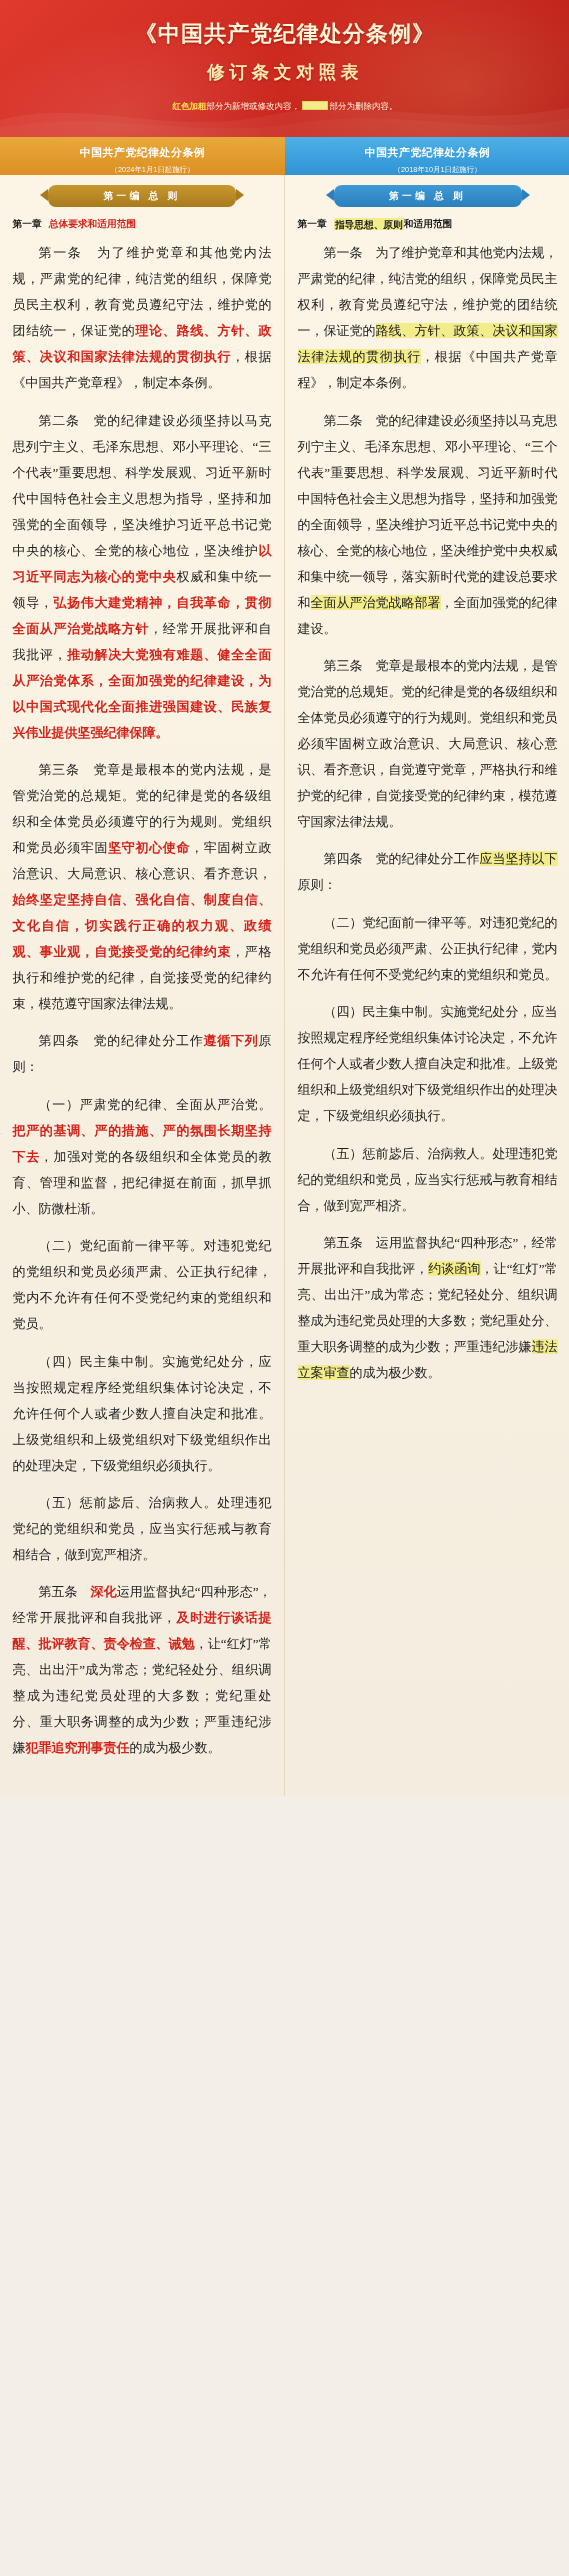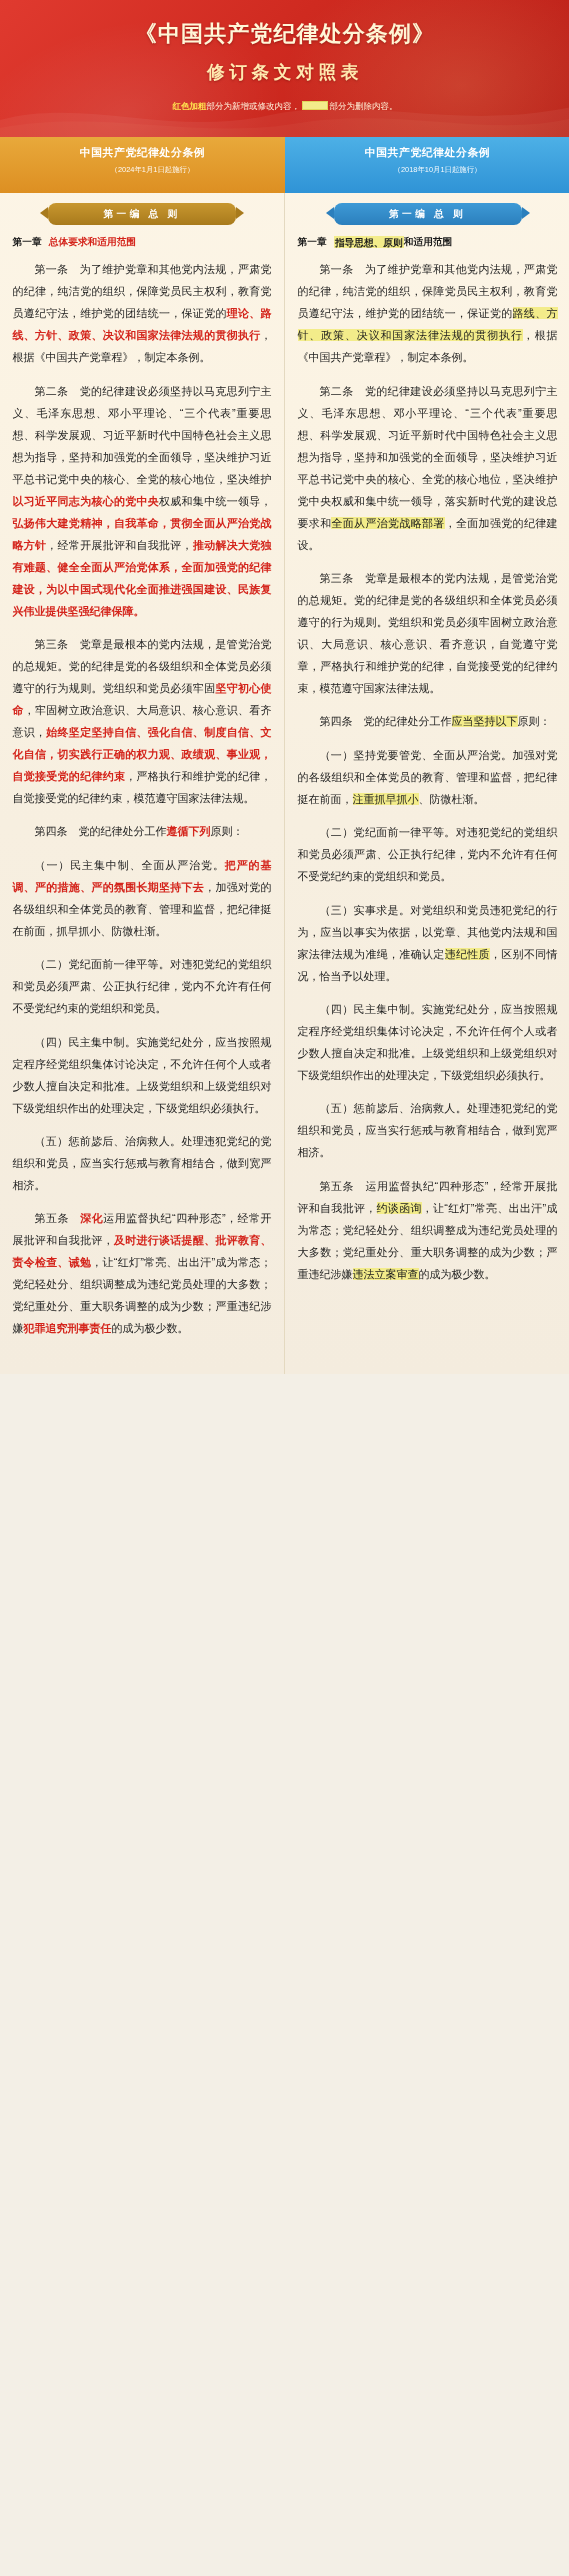--- a/index.html
+++ b/index.html
@@ -82,21 +82,21 @@
     vertical-align: -1.7px;
     margin: 0 1.7px;
   }
   
   .col-heads {
     display: flex;
     width: 570px;
   }
   .col-head {
     width: 285px;
-    height: 56px;
+    height: 38px;
     padding-top: 9px;
     text-align: center;
     color: #ffffff;
   }
   .col-head.left { background: linear-gradient(180deg,#e8a93b 0%, #dd8f22 100%); }
   .col-head.right { background: linear-gradient(180deg,#4db0e6 0%, #2f93d6 100%); }
   .col-head .ch-title {
     font-size: 10.8px;
     font-weight: bold;
     letter-spacing: 0.6px;
@@ -162,25 +162,25 @@
   }
   .chapter-title .hl-del {
     background: #f3ec8a;
     padding: 0.6px 1.1px;
   }
   .chapter-title .hl-new { color: #d4251c; }
 
   p.art {
     margin: 0 0 11.4px 0;
     text-indent: 2em;
-    font-size: 11px;
+    font-size: 13px;
     line-height: 2.0;
     color: #222222;
     text-align: justify;
-    font-family: Liberation Sans, sans-serif;
+    font-family: Liberation Serif, serif;
   }
   .new { color: #d4251c; font-weight: bold; }
   .del { background: #f3ec8a; }
   .blue-col p.art { color: #1d1d1d; }
 </style>
 </head>
 <body>
 
 <div class="page">
 
@@ -213,42 +213,40 @@
       <div class="bian-banner gold">第一编 总 则</div>
       <div class="chapter-title">
         <span>第一章</span>
         &nbsp;&nbsp;<span class="hl-new">总体要求和适用范围</span>
       </div>
       <div id="left-articles">
           <p class="art"><span>第一条　为了维护党章和其他党内法规，严肃党的纪律，纯洁党的组织，保障党员民主权利，教育党员遵纪守法，维护党的团结统一，保证党的</span><span class="new">理论、路线、方针、政策、决议和国家法律法规的贯彻执行</span><span>，根据《中国共产党章程》，制定本条例。</span></p>
           <p class="art"><span>第二条　党的纪律建设必须坚持以马克思列宁主义、毛泽东思想、邓小平理论、“三个代表”重要思想、科学发展观、习近平新时代中国特色社会主义思想为指导，坚持和加强党的全面领导，坚决维护习近平总书记党中央的核心、全党的核心地位，坚决维护</span><span class="new">以习近平同志为核心的党中央</span><span>权威和集中统一领导，</span><span class="new">弘扬伟大建党精神，自我革命，贯彻全面从严治党战略方针</span><span>，经常开展批评和自我批评，</span><span class="new">推动解决大党独有难题、健全全面从严治党体系，全面加强党的纪律建设，为以中国式现代化全面推进强国建设、民族复兴伟业提供坚强纪律保障。</span></p>
           <p class="art"><span>第三条　党章是最根本的党内法规，是管党治党的总规矩。党的纪律是党的各级组织和全体党员必须遵守的行为规则。党组织和党员必须牢固</span><span class="new">坚守初心使命</span><span>，牢固树立政治意识、大局意识、核心意识、看齐意识，</span><span class="new">始终坚定坚持自信、强化自信、制度自信、文化自信，切实践行正确的权力观、政绩观、事业观，自觉接受党的纪律约束</span><span>，严格执行和维护党的纪律，自觉接受党的纪律约束，模范遵守国家法律法规。</span></p>
           <p class="art"><span>第四条　党的纪律处分工作</span><span class="new">遵循下列</span><span>原则：</span></p>
-          <p class="art"><span>（一）民主集中制、全面从严治党。</span><span class="new">把严的基调、严的措施、严的氛围长期坚持下去</span><span>，加强对党的各级组织和全体党员的教育、管理和监督，把纪律挺在前面，抓早抓小、防微杜渐。</span></p>
+          <p class="art"><span>（一）严肃党的纪律、全面从严治党。</span><span class="new">把严的基调、严的措施、严的氛围长期坚持下去</span><span>，加强对党的各级组织和全体党员的教育、管理和监督，把纪律挺在前面，抓早抓小、防微杜渐。</span></p>
           <p class="art"><span>（二）党纪面前一律平等。对违犯党纪的党组织和党员必须严肃、公正执行纪律，党内不允许有任何不受党纪约束的党组织和党员。</span></p>
           <p class="art"><span>（四）民主集中制。实施党纪处分，应当按照规定程序经党组织集体讨论决定，不允许任何个人或者少数人擅自决定和批准。上级党组织和上级党组织对下级党组织作出的处理决定，下级党组织必须执行。</span></p>
           <p class="art"><span>（五）惩前毖后、治病救人。处理违犯党纪的党组织和党员，应当实行惩戒与教育相结合，做到宽严相济。</span></p>
           <p class="art"><span>第五条　</span><span class="new">深化</span><span>运用监督执纪“四种形态”，经常开展批评和自我批评，</span><span class="new">及时进行谈话提醒、批评教育、责令检查、诫勉</span><span>，让“红灯”常亮、出出汗”成为常态；党纪轻处分、组织调整成为违纪党员处理的大多数；党纪重处分、重大职务调整的成为少数；严重违纪涉嫌</span><span class="new">犯罪追究刑事责任</span><span>的成为极少数。</span></p>
         </div>
     </div>
 
     <div class="col right blue-col">
       <div class="bian-banner blue">第一编 总 则</div>
       <div class="chapter-title">
         <span>第一章</span>
         &nbsp;&nbsp;<span class="hl-del">指导思想、原则</span><span>和适用范围</span>
       </div>
       <div id="right-articles">
           <p class="art"><span>第一条　为了维护党章和其他党内法规，严肃党的纪律，纯洁党的组织，保障党员民主权利，教育党员遵纪守法，维护党的团结统一，保证党的</span><span class="del">路线、方针、政策、决议和国家法律法规的贯彻执行</span><span>，根据《中国共产党章程》，制定本条例。</span></p>
           <p class="art"><span>第二条　党的纪律建设必须坚持以马克思列宁主义、毛泽东思想、邓小平理论、“三个代表”重要思想、科学发展观、习近平新时代中国特色社会主义思想为指导，坚持和加强党的全面领导，坚决维护习近平总书记党中央的核心、全党的核心地位，坚决维护党中央权威和集中统一领导，落实新时代党的建设总要求和</span><span class="del">全面从严治党战略部署</span><span>，全面加强党的纪律建设。</span></p>
           <p class="art"><span>第三条　党章是最根本的党内法规，是管党治党的总规矩。党的纪律是党的各级组织和全体党员必须遵守的行为规则。党组织和党员必须牢固树立政治意识、大局意识、核心意识、看齐意识，自觉遵守党章，严格执行和维护党的纪律，自觉接受党的纪律约束，模范遵守国家法律法规。</span></p>
           <p class="art"><span>第四条　党的纪律处分工作</span><span class="del">应当坚持以下</span><span>原则：</span></p>
-          <p class="art"><span>（一）坚持党要管党、全面从严治党。加强对党的各级组织和全体党员的教育、管理和监督，把纪律挺在前面，</span><span class="del">注重抓早抓小</span><span>、防微杜渐。</span></p>
           <p class="art"><span>（二）党纪面前一律平等。对违犯党纪的党组织和党员必须严肃、公正执行纪律，党内不允许有任何不受党纪约束的党组织和党员。</span></p>
-          <p class="art"><span>（三）实事求是。对党组织和党员违犯党纪的行为，应当以事实为依据，以党章、其他党内法规和国家法律法规为准绳，准确认定</span><span class="del">违纪性质</span><span>，区别不同情况，恰当予以处理。</span></p>
           <p class="art"><span>（四）民主集中制。实施党纪处分，应当按照规定程序经党组织集体讨论决定，不允许任何个人或者少数人擅自决定和批准。上级党组织和上级党组织对下级党组织作出的处理决定，下级党组织必须执行。</span></p>
           <p class="art"><span>（五）惩前毖后、治病救人。处理违犯党纪的党组织和党员，应当实行惩戒与教育相结合，做到宽严相济。</span></p>
           <p class="art"><span>第五条　运用监督执纪“四种形态”，经常开展批评和自我批评，</span><span class="del">约谈函询</span><span>，让“红灯”常亮、出出汗”成为常态；党纪轻处分、组织调整成为违纪党员处理的大多数；党纪重处分、重大职务调整的成为少数；严重违纪涉嫌</span><span class="del">违法立案审查</span><span>的成为极少数。</span></p>
         </div>
     </div>
 
   </div>
 </div>
 
 

